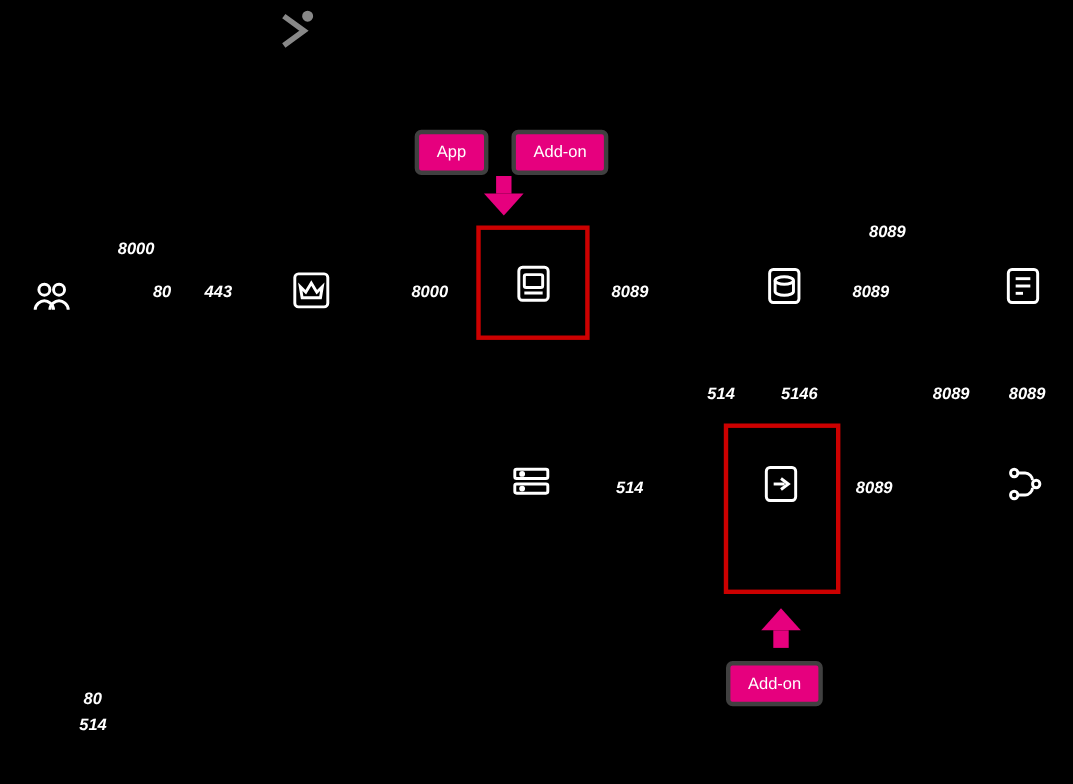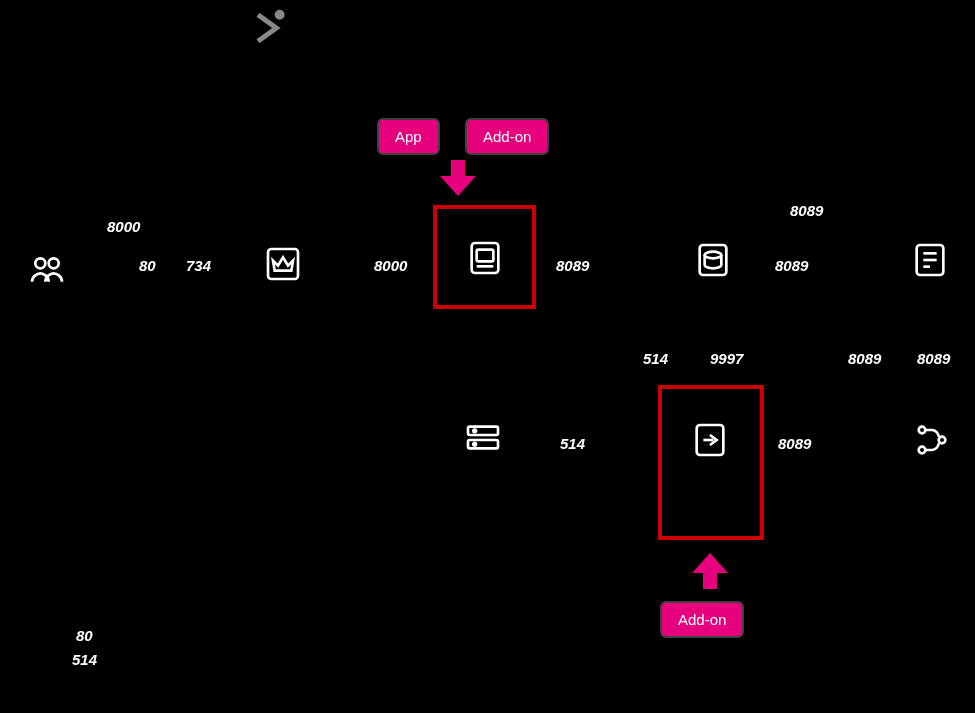--- a/index.html
+++ b/index.html
@@ -19,21 +19,21 @@
     white-space: nowrap;
     font-style: italic;
   }
   .tag {
     position: absolute;
     background: #e6007e;
     color: #fff;
     font-size: 15px;
     padding: 8px 16px;
     border-radius: 6px;
-    border: 2px solid #404040;
+    border: 4px solid #404040;
   }
   .arrow-down {
     position: absolute;
     width: 0; height: 0;
   }
   .arrow-down .stem {
     position:absolute; background:#e6007e; width:14px; height:16px; top:0; left:50%; transform:translateX(-50%);
   }
   .arrow-down .head {
     position:absolute; width:0; height:0; border-left:18px solid transparent; border-right:18px solid transparent; border-top:20px solid #e6007e; top:16px; left:50%; transform:translateX(-50%);
@@ -86,27 +86,27 @@
 
 <div class="tag" style="left:660px; top:601px;">Add-on</div>
 
 <div class="arrow-up" style="left:692px; top:553px; position:absolute; width:36px; height:40px;">
   <div class="stem"></div>
     <div class="head"></div>
 </div>
 
 <div class="label" style="left:107px; top:218px;">8000</div>
 <div class="label" style="left:139px; top:257px;">80</div>
-<div class="label" style="left:186px; top:257px;">734</div>
+<div class="label" style="left:186px; top:257px;">443</div>
 <div class="label" style="left:374px; top:257px;">8000</div>
 <div class="label" style="left:556px; top:257px;">8089</div>
 <div class="label" style="left:790px; top:202px;">8089</div>
 <div class="label" style="left:775px; top:257px;">8089</div>
 <div class="label" style="left:643px; top:350px;">514</div>
-<div class="label" style="left:710px; top:350px;">9997</div>
+<div class="label" style="left:710px; top:350px;">5146</div>
 <div class="label" style="left:848px; top:350px;">8089</div>
 <div class="label" style="left:917px; top:350px;">8089</div>
 <div class="label" style="left:560px; top:435px;">514</div>
 <div class="label" style="left:778px; top:435px;">8089</div>
 <div class="label" style="left:76px; top:627px;">80</div>
 <div class="label" style="left:72px; top:651px;">514</div>
 
 <div class="icon" style="left:27px; top:250px;">
 <svg viewBox="0 0 24 24" fill="none" stroke="#fff" stroke-width="1.6">
       <circle cx="8" cy="8" r="3"></circle>

